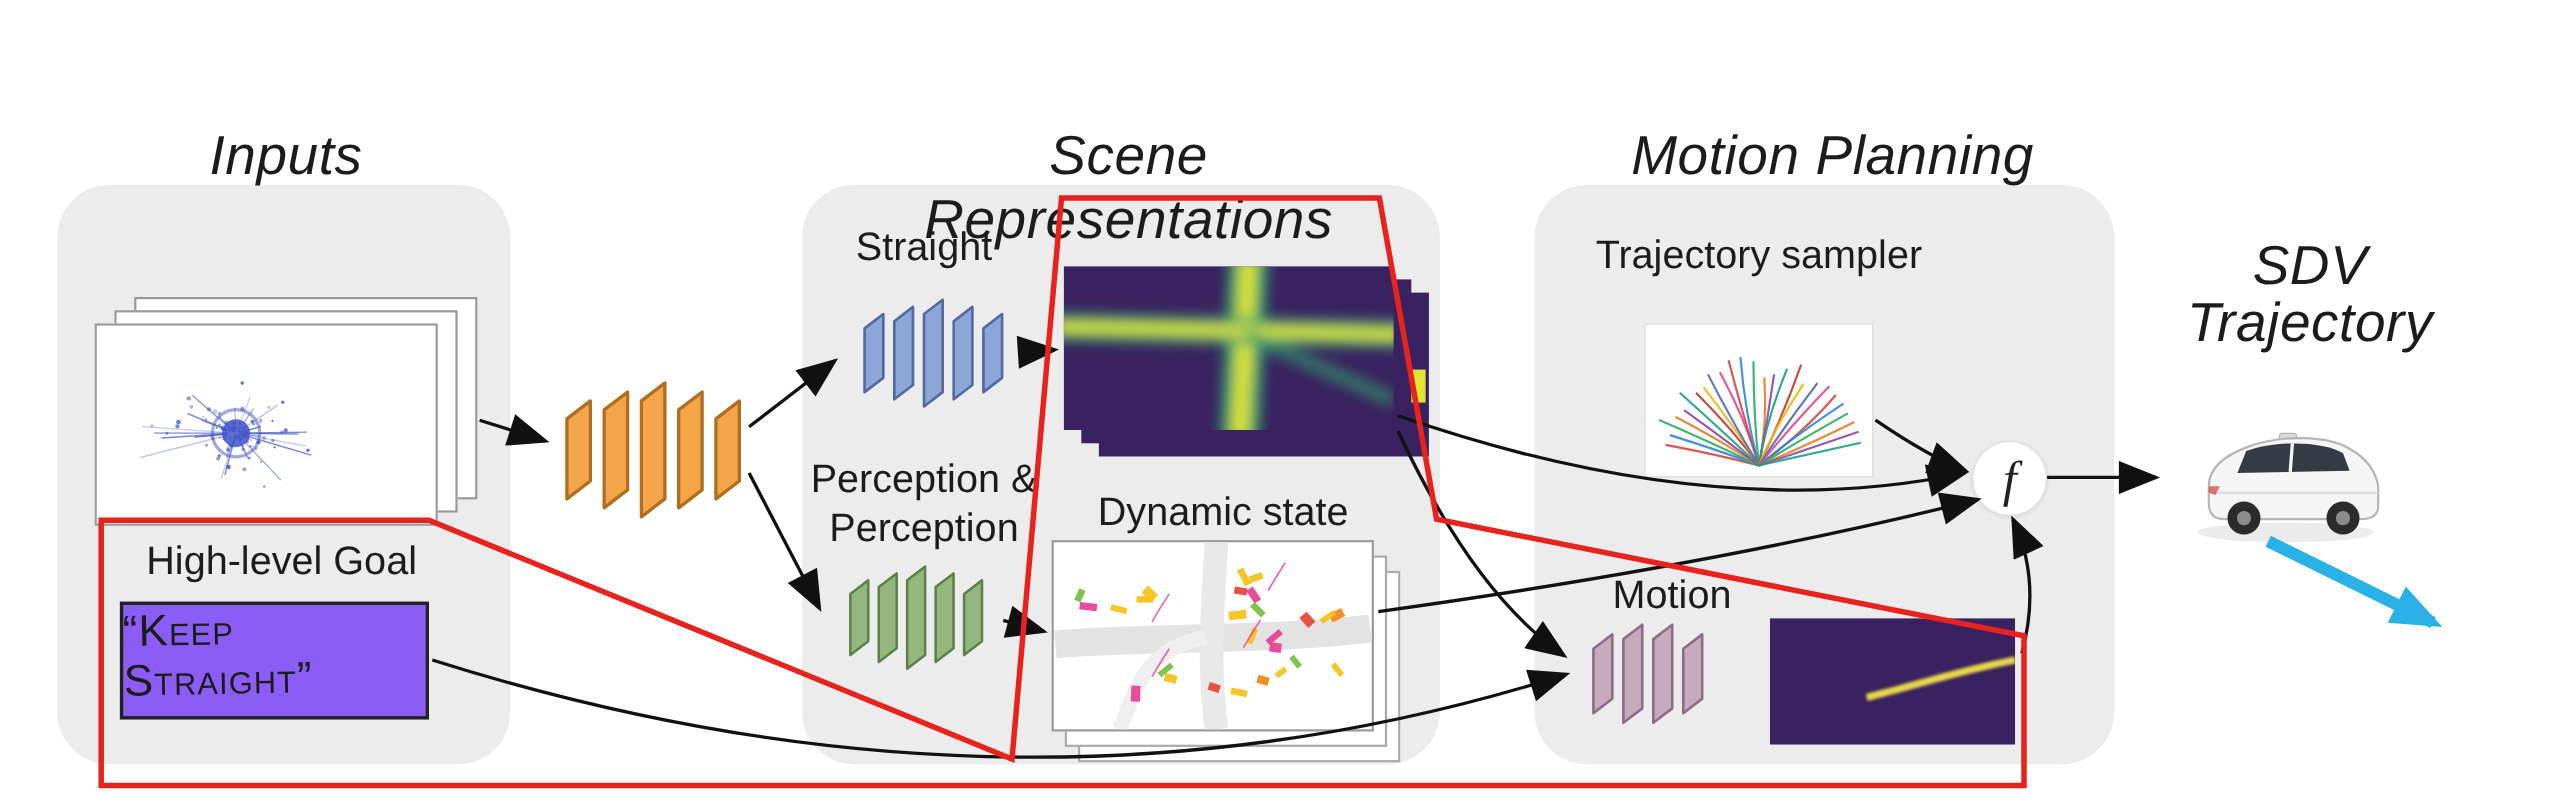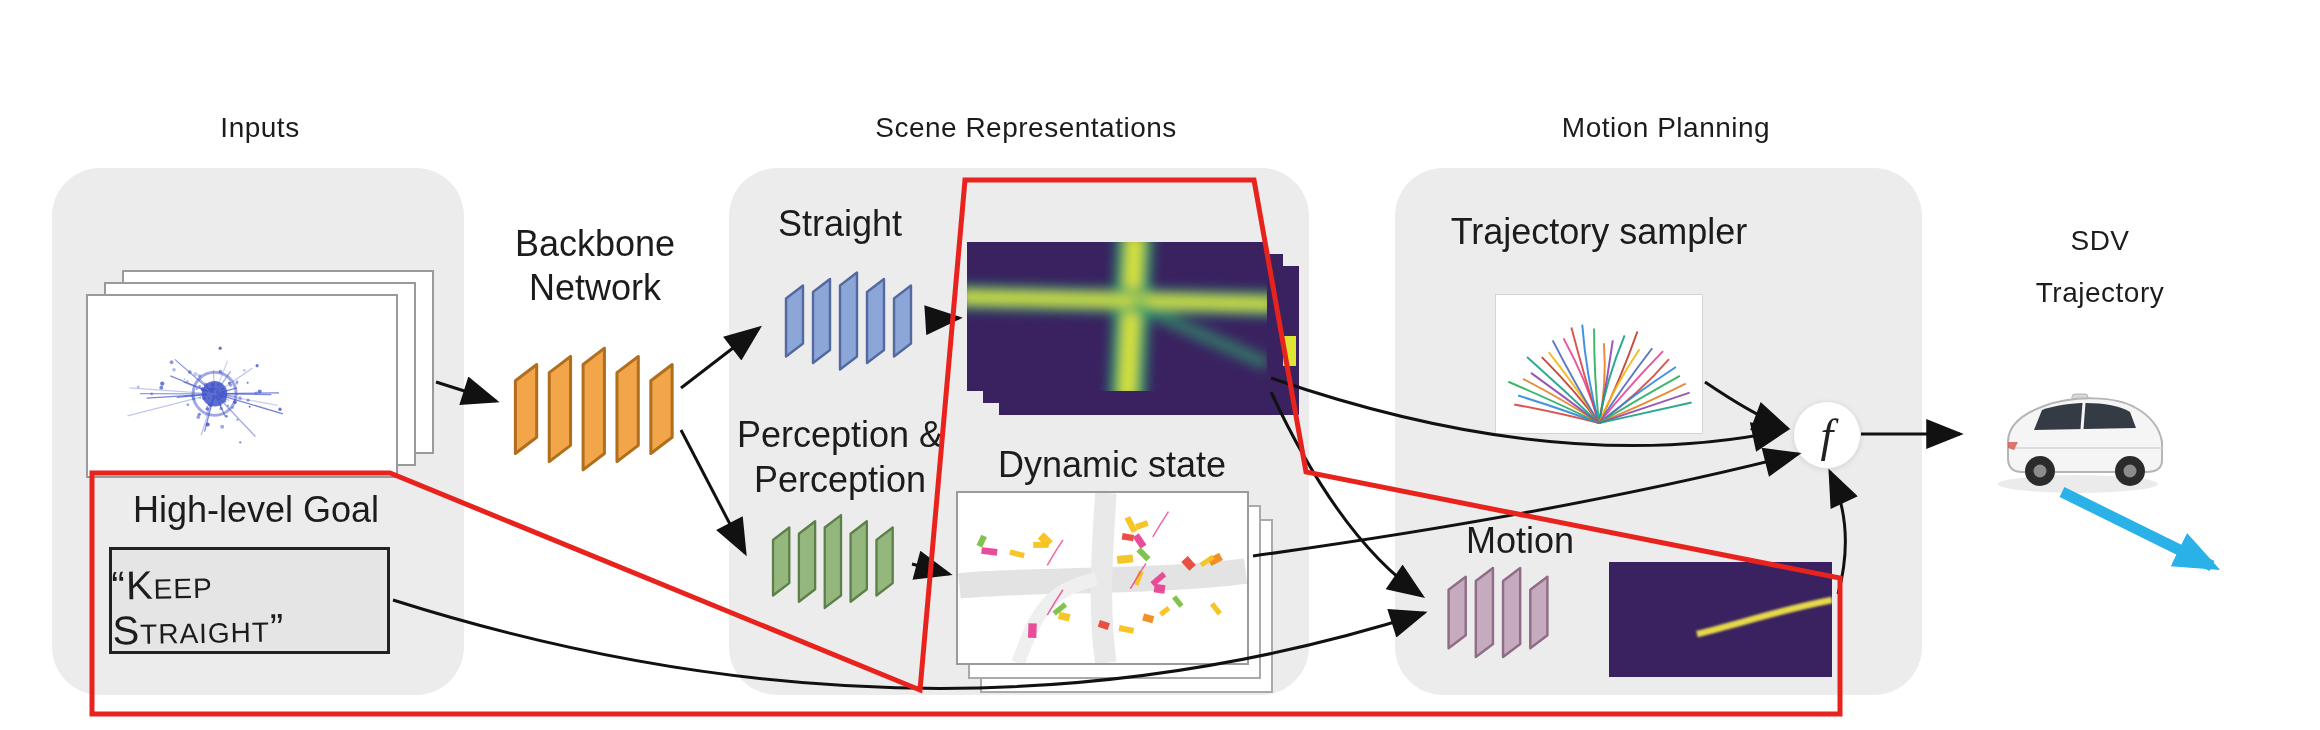--- a/index.html
+++ b/index.html
@@ -1,25 +1,25 @@
 <!DOCTYPE html>
 <html><head>
 <meta charset="utf-8">
 <style>
   html,body{margin:0;padding:0;background:#fff;}
   #canvas{position:relative;width:2320px;height:730px;background:#ffffff;overflow:hidden;
           font-family:"Liberation Sans",sans-serif;color:#1c1c1c;}
   .panel{position:absolute;background:#ececec;border-radius:48px;z-index:1;}
   .label{position:absolute;text-align:center;z-index:20;color:#1c1c1c;}
-  .heading{font-size:28px;letter-spacing:0.5px;}
+  .heading{font-size:50px;letter-spacing:0.5px;font-style:italic;}
   .sub{font-size:36px;}
   .frame{position:absolute;background:#ffffff;border:2px solid #9a9a9a;box-sizing:border-box;z-index:5;}
   .maprect{position:absolute;z-index:4;}
-  .goal-box{position:absolute;background:#e5e5e5;border:3px solid #222;box-sizing:border-box;
-            display:flex;align-items:flex-end;justify-content:center;z-index:6;}
+  .goal-box{position:absolute;background:#8b5cf6;border:3px solid #222;box-sizing:border-box;
+            display:flex;align-items:flex-start;justify-content:center;z-index:6;}
   .goal-text{font-variant:small-caps;font-size:40px;letter-spacing:1px;transform:rotate(-1deg);}
   .fcircle{position:absolute;width:66px;height:66px;border-radius:50%;background:#fff;border:1px solid #e2e2e2;
            box-shadow:0 1px 5px rgba(0,0,0,0.10);display:flex;align-items:center;justify-content:center;z-index:25;}
   .fsym{font-family:"Liberation Serif",serif;font-style:italic;font-size:46px;color:#222;}
   .absvg{position:absolute;z-index:10;}
   .fanbox{position:absolute;background:#fff;border:1px solid #d5d5d5;box-sizing:border-box;z-index:5;}
   #overlay{position:absolute;left:0;top:0;z-index:30;pointer-events:none;}
 </style>
 </head>
 <body>
@@ -151,24 +151,20 @@
         <circle cx="128" cy="100" r="13" fill="#4153c9" opacity="0.85"></circle>
         <circle cx="128" cy="100" r="22" fill="none" stroke="#4153c9" stroke-width="3" opacity="0.5"></circle>
       </svg>
   </div>
 
   <div class="label sub" style="left:106px;top:489px;width:300px">High-level Goal</div>
   <div class="goal-box" style="left:109px;top:547px;width:281px;height:107px">
     <span class="goal-text">“Keep Straight”</span>
   </div>
 
-  <div class="label sub" style="left:470px;top:222px;width:250px;line-height:44px">
-    <span style="display:block">Backbone</span>
-    <span style="display:block">Network</span>
-  </div>
   <svg id="backbone-stack" class="absvg" viewBox="0 0 131 118" style="left:503px;top:335px;width:174px;height:148px">
       <path d="M 6,36.5 L 23,23.5 L 23,81.5 L 6,94.5 Z" fill="#f2a649" stroke="#b06e1e" stroke-width="2.4" stroke-linejoin="round"></path>
       <path d="M 33,30 L 50,17 L 50,88 L 33,101 Z" fill="#f2a649" stroke="#b06e1e" stroke-width="2.4" stroke-linejoin="round"></path>
       <path d="M 60,23.5 L 77,10.5 L 77,94.5 L 60,107.5 Z" fill="#f2a649" stroke="#b06e1e" stroke-width="2.4" stroke-linejoin="round"></path>
       <path d="M 87,30 L 104,17 L 104,88 L 87,101 Z" fill="#f2a649" stroke="#b06e1e" stroke-width="2.4" stroke-linejoin="round"></path>
       <path d="M 114,36.5 L 131,23.5 L 131,81.5 L 114,94.5 Z" fill="#f2a649" stroke="#b06e1e" stroke-width="2.4" stroke-linejoin="round"></path>
     </svg>
 
   <div class="label sub" style="left:740px;top:203px;width:200px">Straight</div>
   <svg id="mapping-stack" class="absvg" viewBox="0 0 131 118" style="left:766px;top:262px;width:159px;height:118px">

